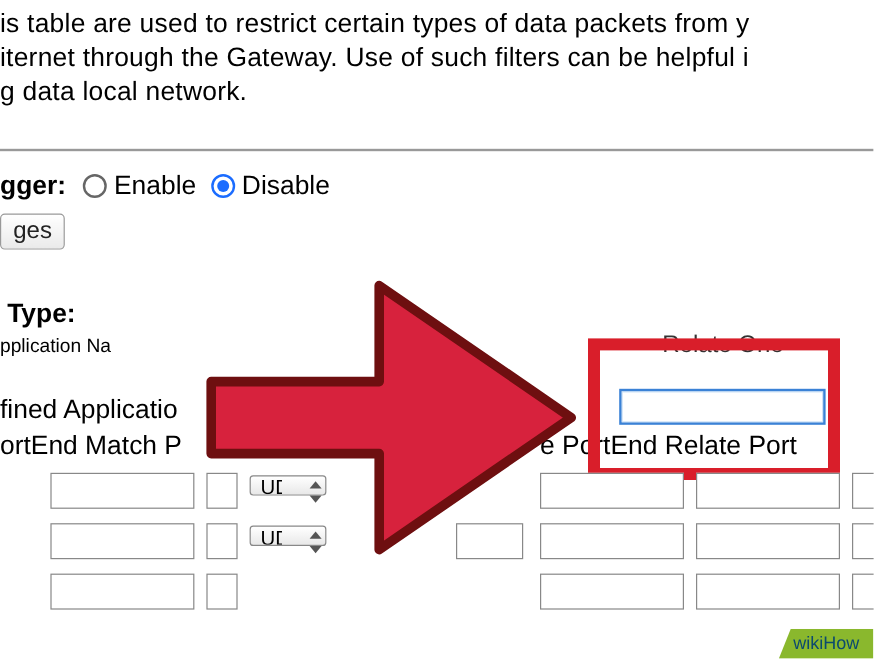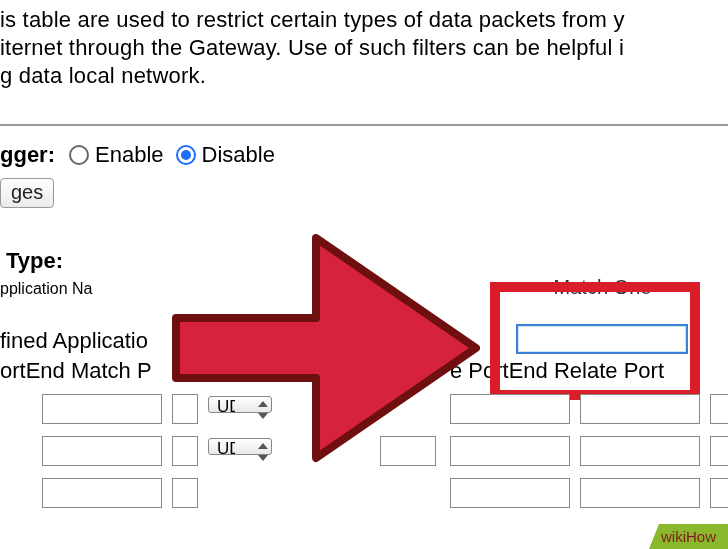--- a/index.html
+++ b/index.html
@@ -32,21 +32,21 @@
 
   
   .hl-outer { position: absolute; top: 282px; left: 490px; width: 210px; height: 118px; border: 10px solid #d91e2a; background: transparent; }
   .select-one { position: absolute; top: 276px; left: 520px; width: 165px; text-align: center; font-size: 20px; text-decoration: line-through; color: #333; }
   .focus-input { position: absolute; top: 324px; left: 516px; width: 172px; height: 30px; border: 2px solid #3b82d6; background: #fff; font-size: 17px; padding: 2px 6px; box-shadow: inset 0 0 0 1px #cfe3f7; }
 
   
   .arrow-wrap { position: absolute; top: 218px; left: 120px; width: 360px; height: 260px; pointer-events: none; }
 
   
-  .wm { position: absolute; right: 0; bottom: 0; background: #8ab82d; color: #7f1d1d; font-size: 15px; padding: 4px 12px; clip-path: polygon(10px 0, 100% 0, 100% 100%, 0 100%); }
+  .wm { position: absolute; right: 0; bottom: 0; background: #8ab82d; color: #0c4a6e; font-size: 15px; padding: 4px 12px; clip-path: polygon(10px 0, 100% 0, 100% 100%, 0 100%); }
 </style>
 </head>
 <body>
 
 <div class="page">
 
   <div class="intro">
     <span>is table are used to restrict certain types of data packets from y</span><br>
     <span>iternet through the Gateway. Use of such filters can be helpful i</span><br>
     <span>g data local network.</span>
@@ -71,21 +71,21 @@
   </div>
 
   <button class="ges-btn">ges</button>
 
   <div class="sec-type">Type:</div>
   <div class="app-na">pplication Na</div>
   <div class="fined-app">fined Applicatio</div>
   <div class="portend-match">ortEnd Match P</div>
   <div class="portend-relate">e PortEnd Relate Port</div>
 
-  <div class="select-one">Match One</div>
+  <div class="select-one">Relate One</div>
   <div class="hl-outer"></div>
   <input class="focus-input" value="" style="">
 
   <input class="in" style="top: 394px; left: 42px; width: 120px;" value="">
   <input class="in" style="top: 394px; left: 172px; width: 26px;" value="">
   <select class="sel" style="top:396px; left:208px; width:64px;"><option>UDP</option></select>
   <span class="sel-arrows" style="top:399px; left:254px;"></span>
   <input class="in" style="top: 394px; left: 450px; width: 120px;" value="">
   <input class="in" style="top: 394px; left: 580px; width: 120px;" value="">
   <input class="in" style="top: 394px; left: 710px; width: 60px;" value="">

